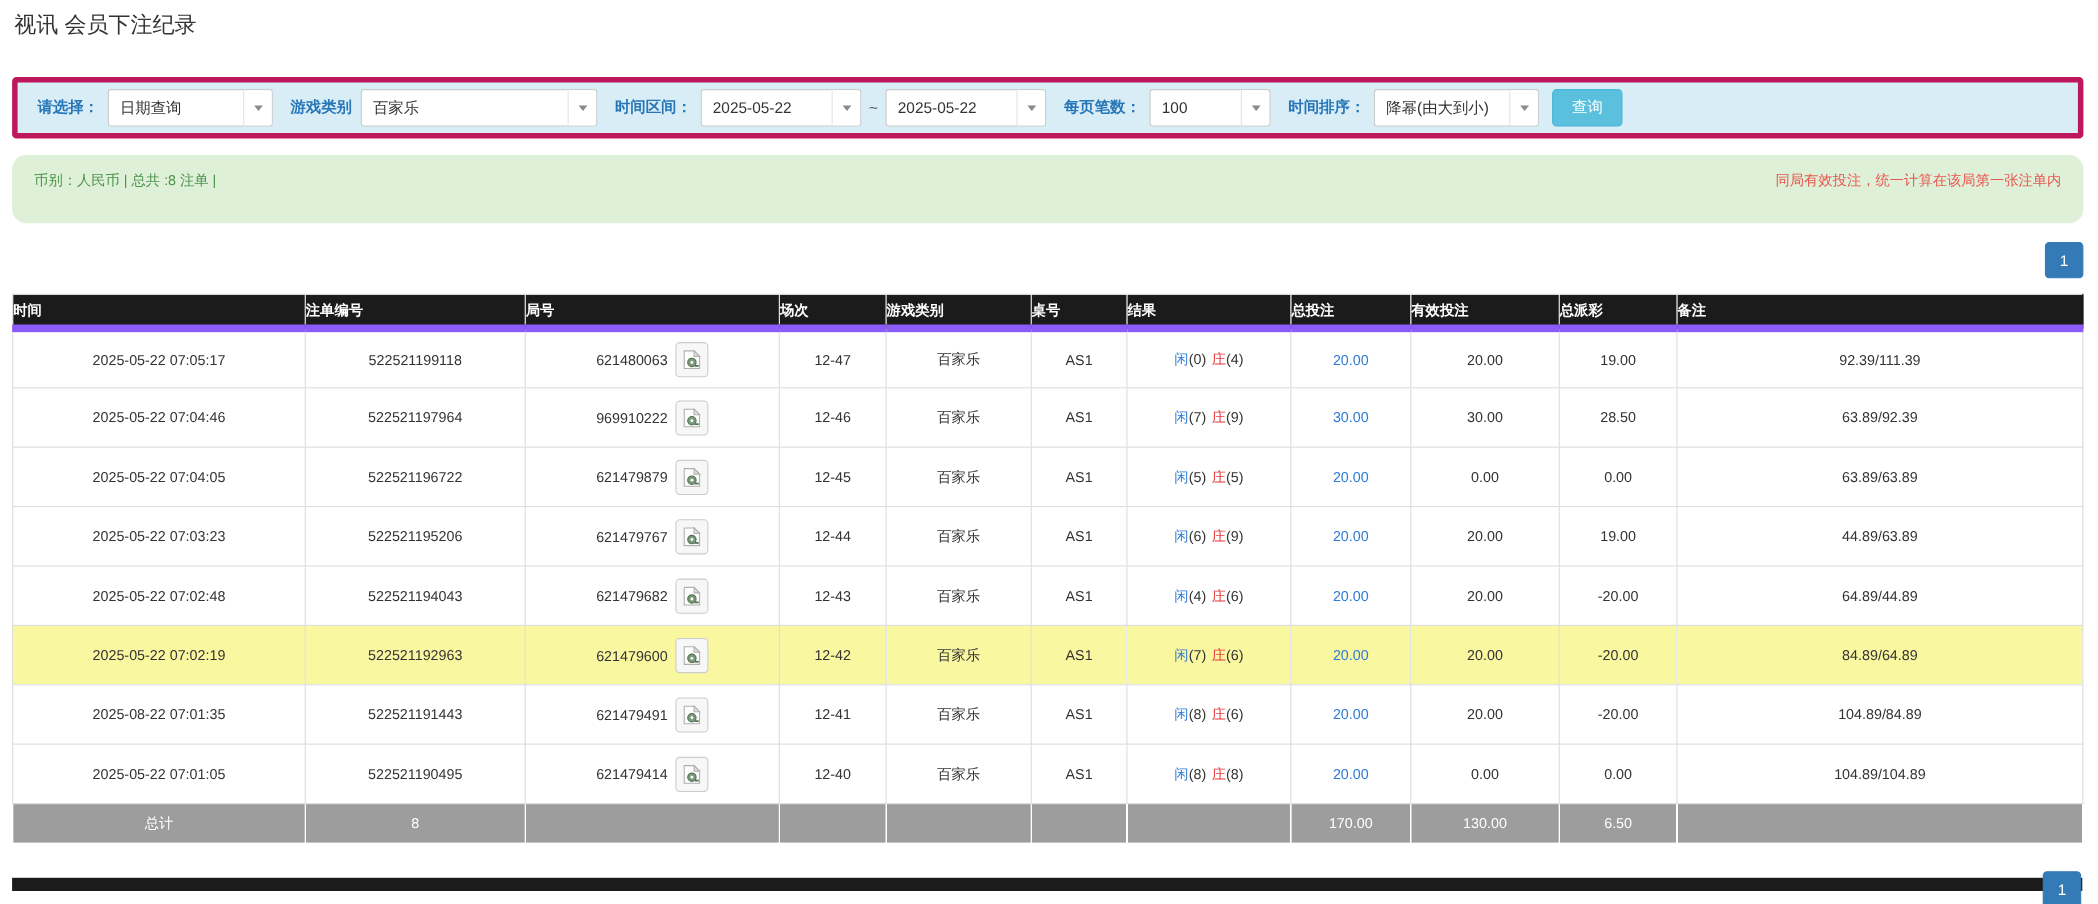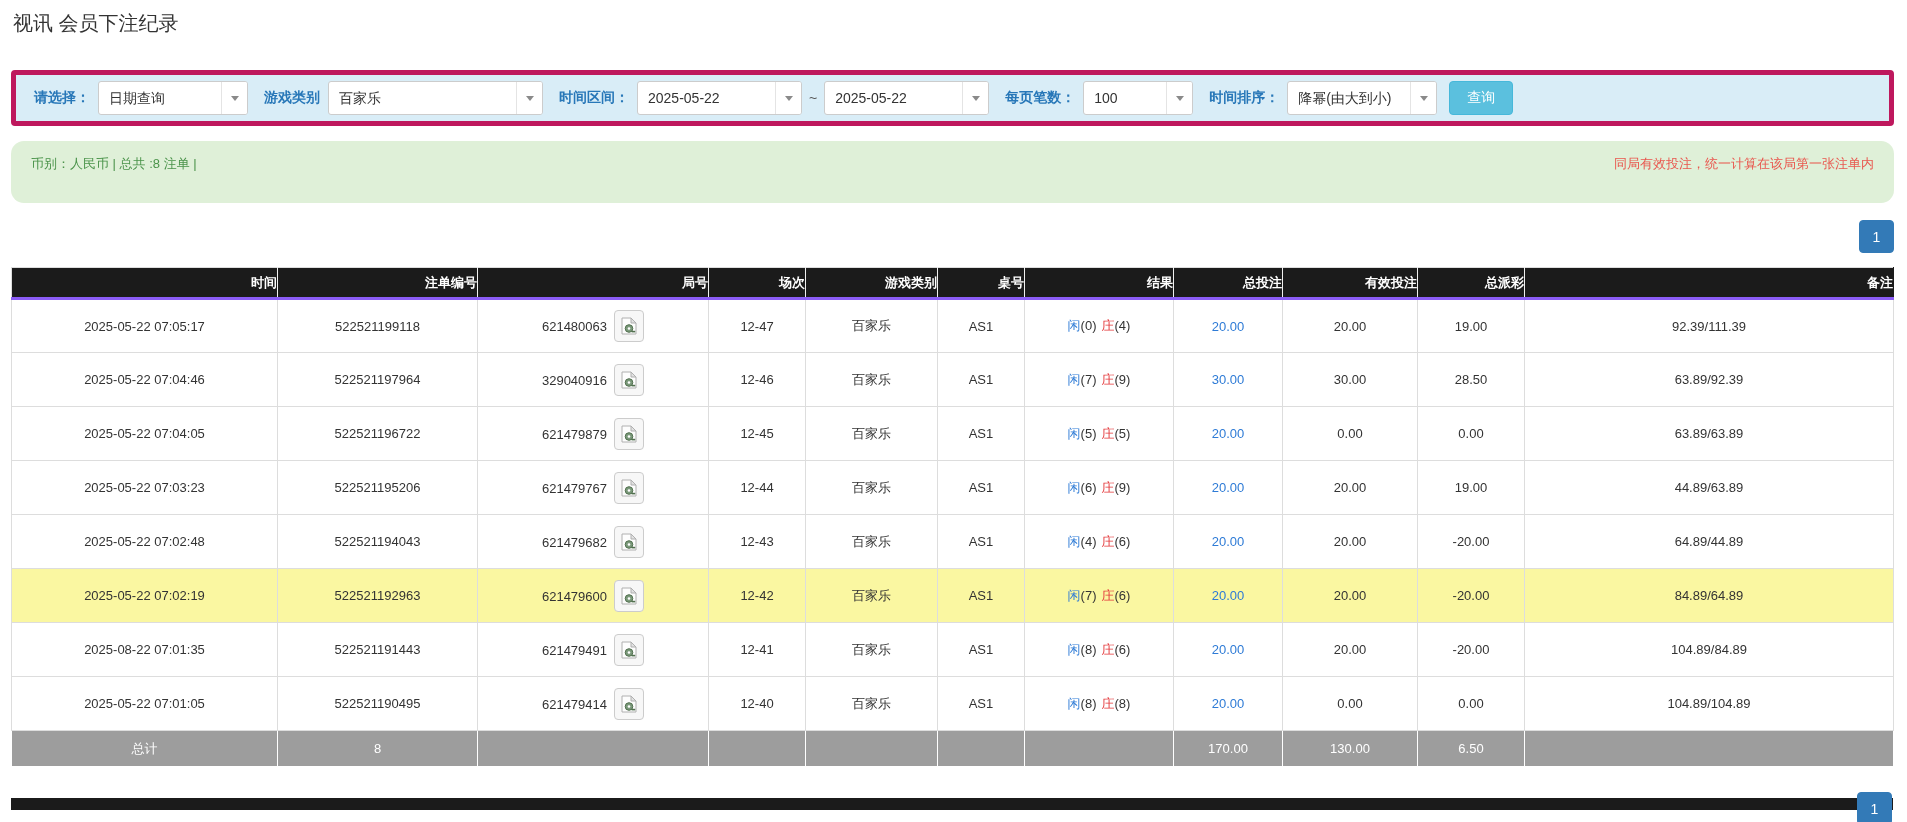--- a/index.html
+++ b/index.html
@@ -39,21 +39,21 @@
   }
   .combo-caret {
     width: 26px; border-left: 1px solid #e4e4e4; background: #fff;
     display: flex; align-items: center; justify-content: center; cursor: pointer;
   }
   .caret-shape {
     width: 0; height: 0;
     border-left: 4px solid transparent; border-right: 4px solid transparent;
     border-top: 5px solid #8a8a8a;
   }
-  .w-query { width: 150px; } .w-game { width: 215px; } .w-date { width: 165px; justify-content: center; }
+  .w-query { width: 150px; } .w-game { width: 215px; } .w-date { width: 146px; justify-content: center; }
   .w-size { width: 110px; } .w-sort { width: 150px; }
   .tilde { margin: 0 7px; color: #555; font-size: 14px; }
   .search-btn {
     margin-left: 12px; height: 34px; padding: 0 17px;
     background: #5bc0de; border: 1px solid #46b8da; border-radius: 4px;
     color: #fff; font-size: 14px; cursor: pointer;
     font-family: "Liberation Sans", "DejaVu Sans", sans-serif;
   }
 
   
@@ -78,22 +78,22 @@
     font-family: "Liberation Sans", "DejaVu Sans", sans-serif;
   }
 
   
   table.bet-table {
     margin-top: 14px; border-collapse: collapse; table-layout: fixed;
     width: 1882px; border: 1px solid #ddd;
   }
   .bet-table thead th {
     background: #1b1b1b; color: #fff; font-size: 13px; font-weight: bold;
-    height: 31px; text-align: right;
-    border-right: 1px solid #f0f0f0; border-bottom: 3px solid #8b5cf6;
+    height: 31px; text-align: left;
+    border-right: 1px solid #f0f0f0; border-bottom: 7px solid #8b5cf6;
   }
   .bet-table thead th:last-child { border-right: 1px solid #1b1b1b; }
   .bet-table tbody td {
     height: 54px; background: #fff; text-align: center;
     font-size: 13px; color: #333; border: 1px solid #ddd;
     overflow: hidden;
   }
   .bet-table tr.highlighted td { background: #faf7a1; }
   .bet-table tr.summary td {
     height: 36px; background: #9d9d9d; color: #fff; border: 1px solid #fff;
@@ -234,21 +234,21 @@
           <td>AS1</td>
           <td><span class="player">闲</span><span class="score gap">(0)</span><span class="banker">庄</span><span class="score">(4)</span></td>
           <td><a class="bet-link">20.00</a></td>
           <td>20.00</td>
           <td>19.00</td>
           <td>92.39/111.39</td>
         </tr>
         <tr>
           <td>2025-05-22 07:04:46</td>
           <td>522521197964</td>
-          <td><span class="round-num">329040916</span><button class="video-btn">
+          <td><span class="round-num">969910222</span><button class="video-btn">
               <svg width="16" height="18" viewBox="0 0 16 18">
                 <path d="M1 1 h9 l5 5 v11 h-14 z" fill="#fdfdfd" stroke="#b0b0b0"></path>
                 <path d="M10 1 l5 5 h-5 z" fill="#e2e2e2" stroke="#b0b0b0"></path>
                 <circle cx="8" cy="11.5" r="3.8" fill="#7a997a" stroke="#52704f"></circle>
                 <circle cx="8" cy="11.5" r="1.3" fill="#fff"></circle>
                 <rect x="10.6" y="13.8" width="3.6" height="1.6" fill="#52704f"></rect>
               </svg>
             </button></td>
           <td>12-46</td>
           <td>百家乐</td>

